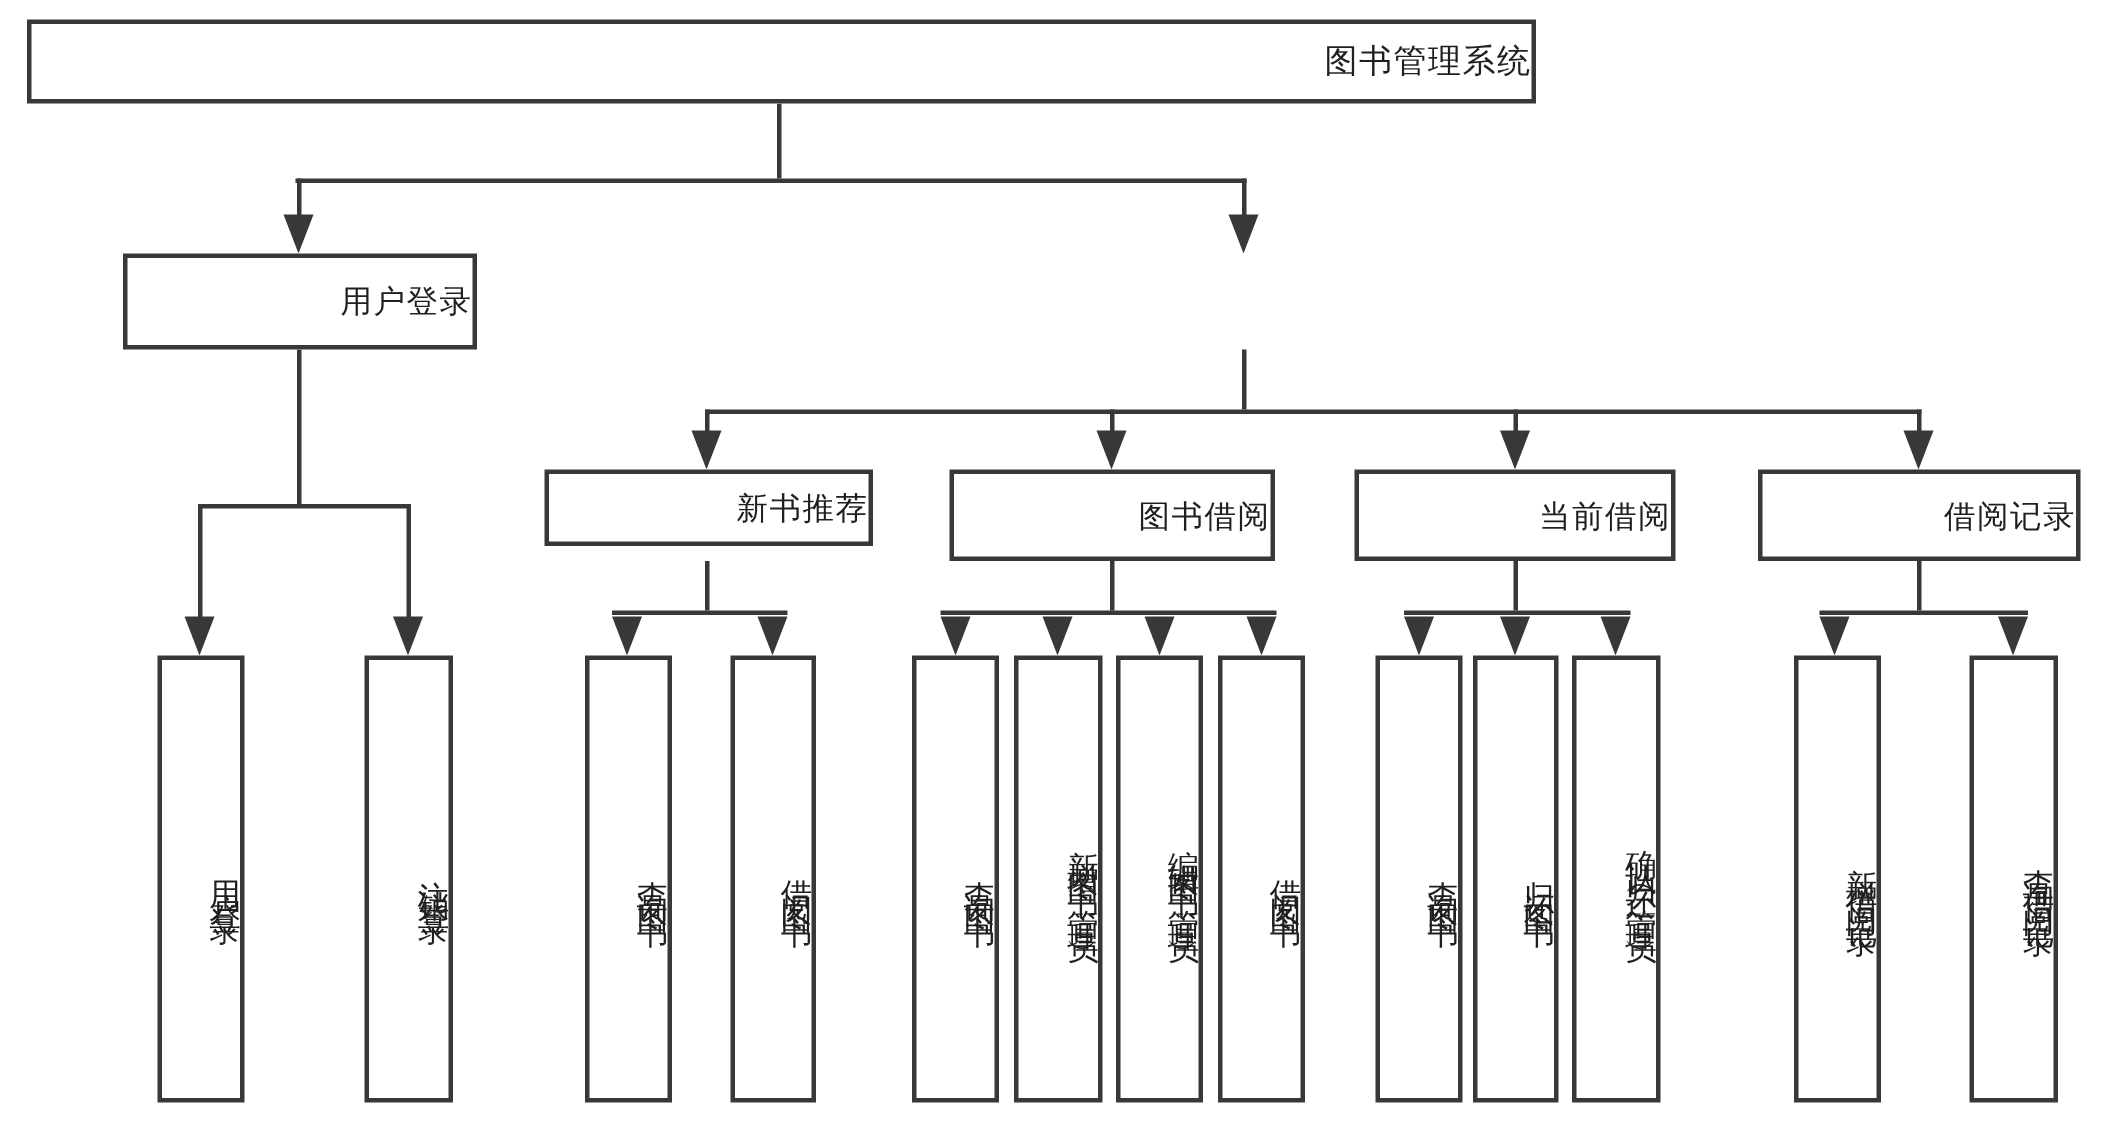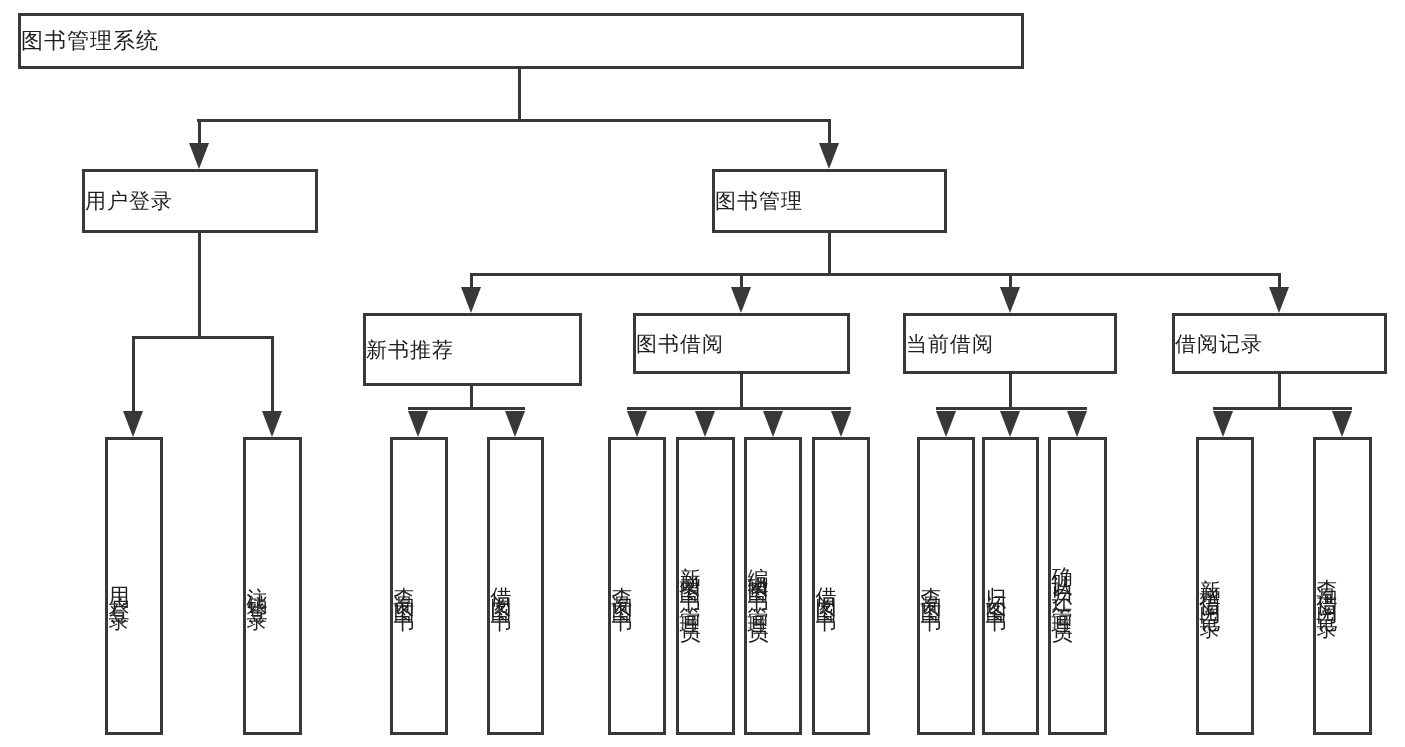--- a/index.html
+++ b/index.html
@@ -15,21 +15,21 @@
     background: #ffffff;
     overflow: hidden;
   }
   .box {
     position: absolute;
     box-sizing: border-box;
     background: #ffffff;
     border: 3px solid #383838;
     display: flex;
     align-items: center;
-    justify-content: flex-start;
+    justify-content: flex-end;
     z-index: 2;
   }
   .hlabel {
     font-size: 21px;
     color: #1f1f1f;
     white-space: nowrap;
     letter-spacing: 1px;
   }
   .root-label { font-size: 22px; }
   .vlabel {
@@ -125,25 +125,22 @@
   <div class="arrow" style="left:1213px; top:411px;"></div>
   <div class="arrow" style="left:1332px; top:411px;"></div>
 
   <div class="box" style="left:18px; top:13px; width:1006px; height:56px;">
     <span class="hlabel root-label">图书管理系统</span>
   </div>
 
   <div class="box" style="left:82px; top:169px; width:236px; height:64px;">
     <span class="hlabel">用户登录</span>
   </div>
-  <div class="box" style="left:712px; top:169px; width:235px; height:64px;">
-    <span class="hlabel">图书管理</span>
-  </div>
 
-  <div class="box" style="left:363px; top:313px; width:219px; height:73px;">
+  <div class="box" style="left:363px; top:313px; width:219px; height:51px;">
     <span class="hlabel">新书推荐</span>
   </div>
   <div class="box" style="left:633px; top:313px; width:217px; height:61px;">
     <span class="hlabel">图书借阅</span>
   </div>
   <div class="box" style="left:903px; top:313px; width:214px; height:61px;">
     <span class="hlabel">当前借阅</span>
   </div>
   <div class="box" style="left:1172px; top:313px; width:215px; height:61px;">
     <span class="hlabel">借阅记录</span>

